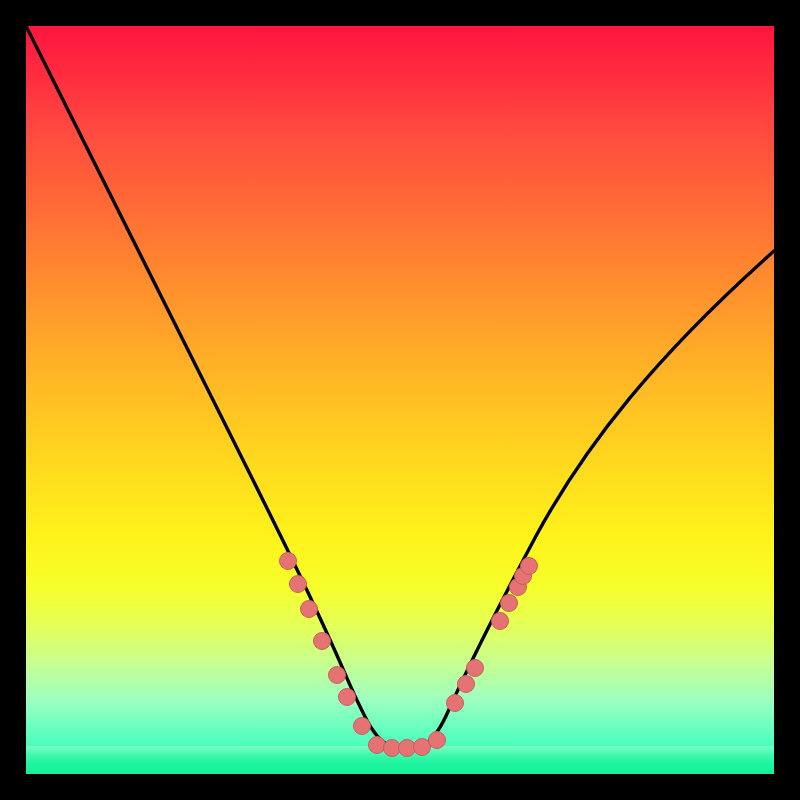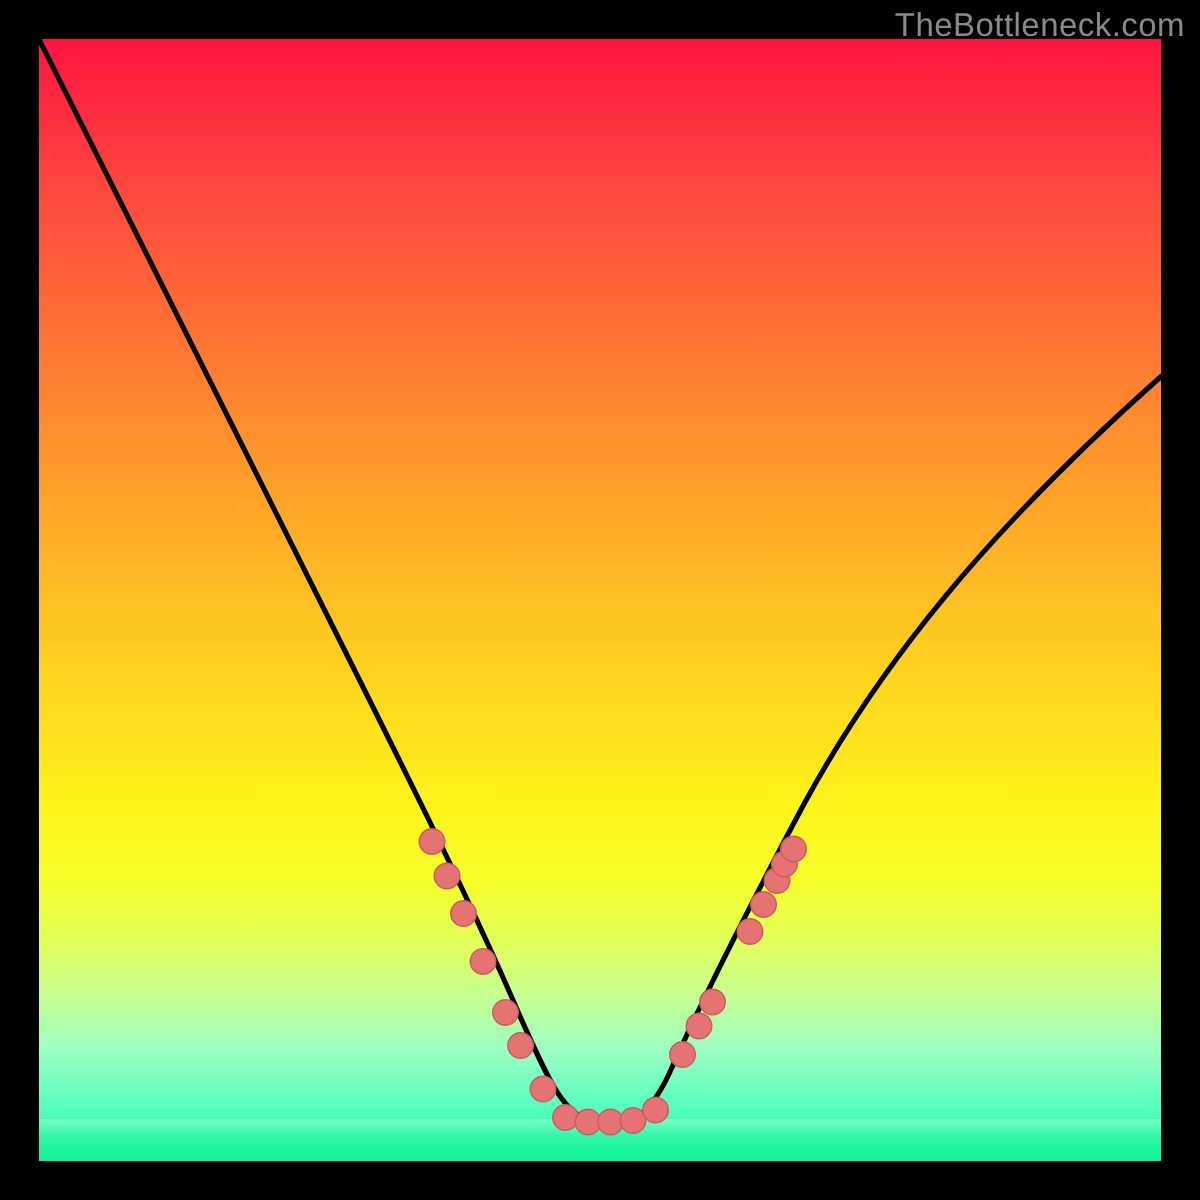--- a/index.html
+++ b/index.html
@@ -109,14 +109,13 @@
         <circle cx="449" cy="642" r="8.5"></circle>
         <circle cx="474" cy="595" r="8.5"></circle>
         <circle cx="483" cy="577" r="8.5"></circle>
         <circle cx="492" cy="561" r="8.5"></circle>
         <circle cx="497" cy="550" r="8.5"></circle>
         <circle cx="503" cy="540" r="8.5"></circle>
       </g>
     </svg>
   </div>
 
-  <div class="watermark">TheBottleneck.com</div>
 </div>
 
 </body></html>

